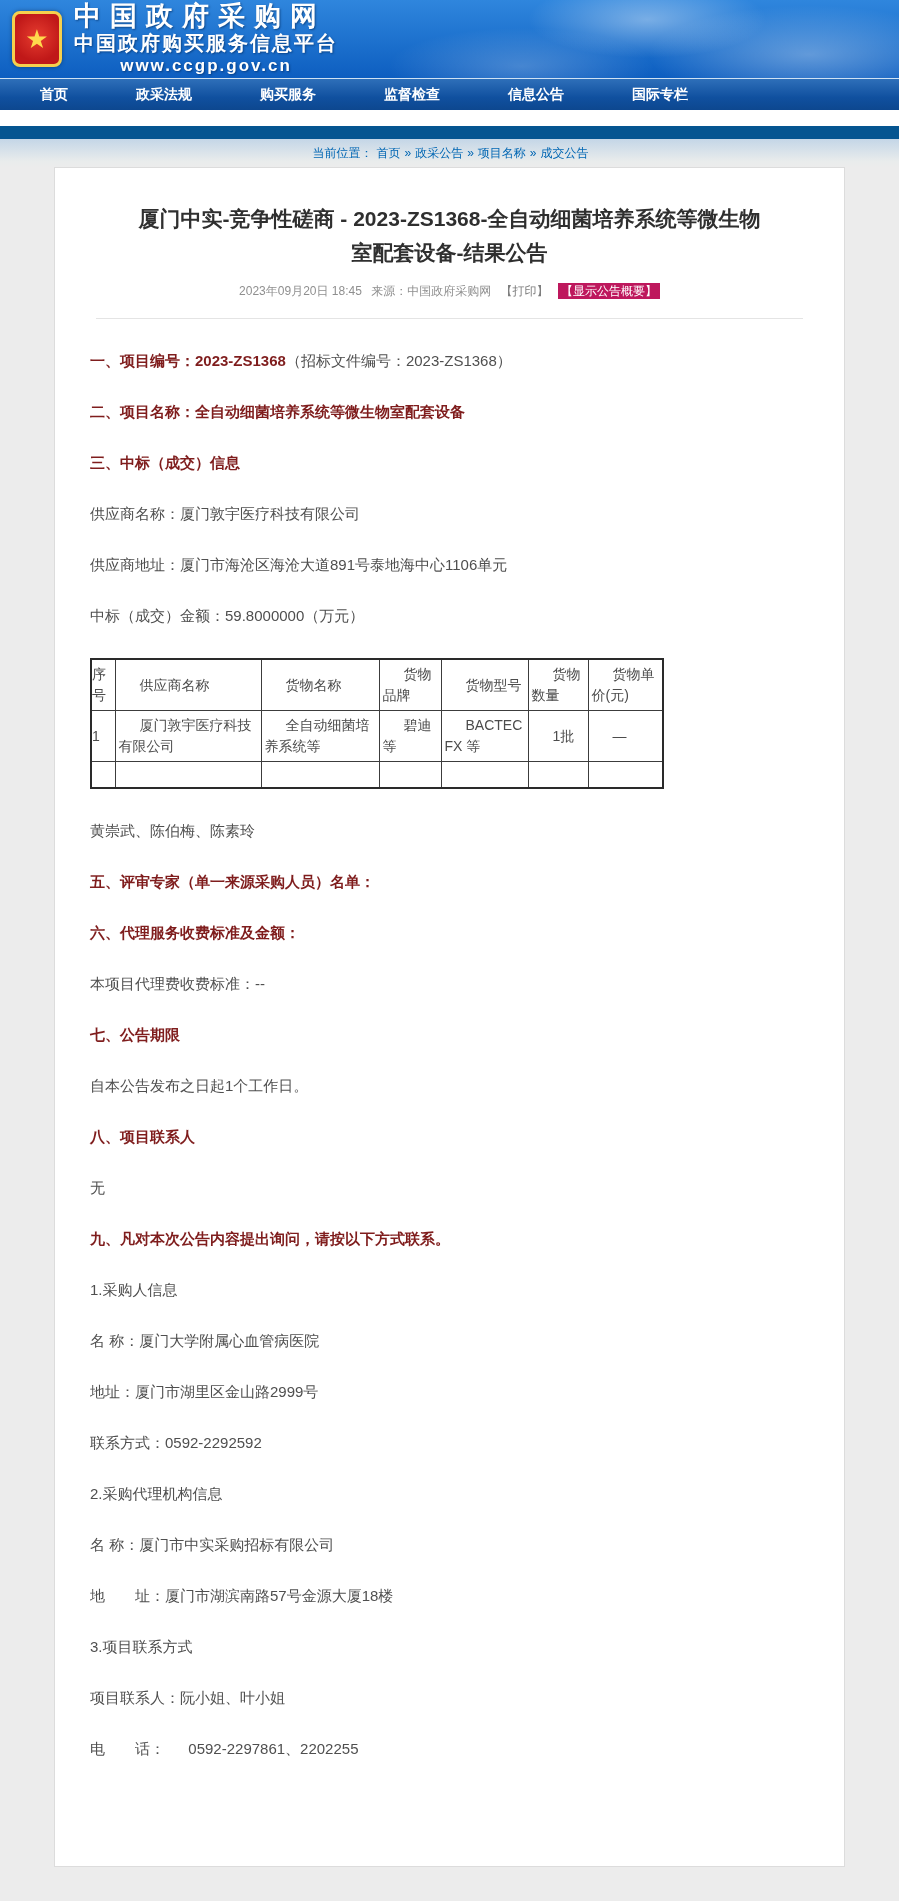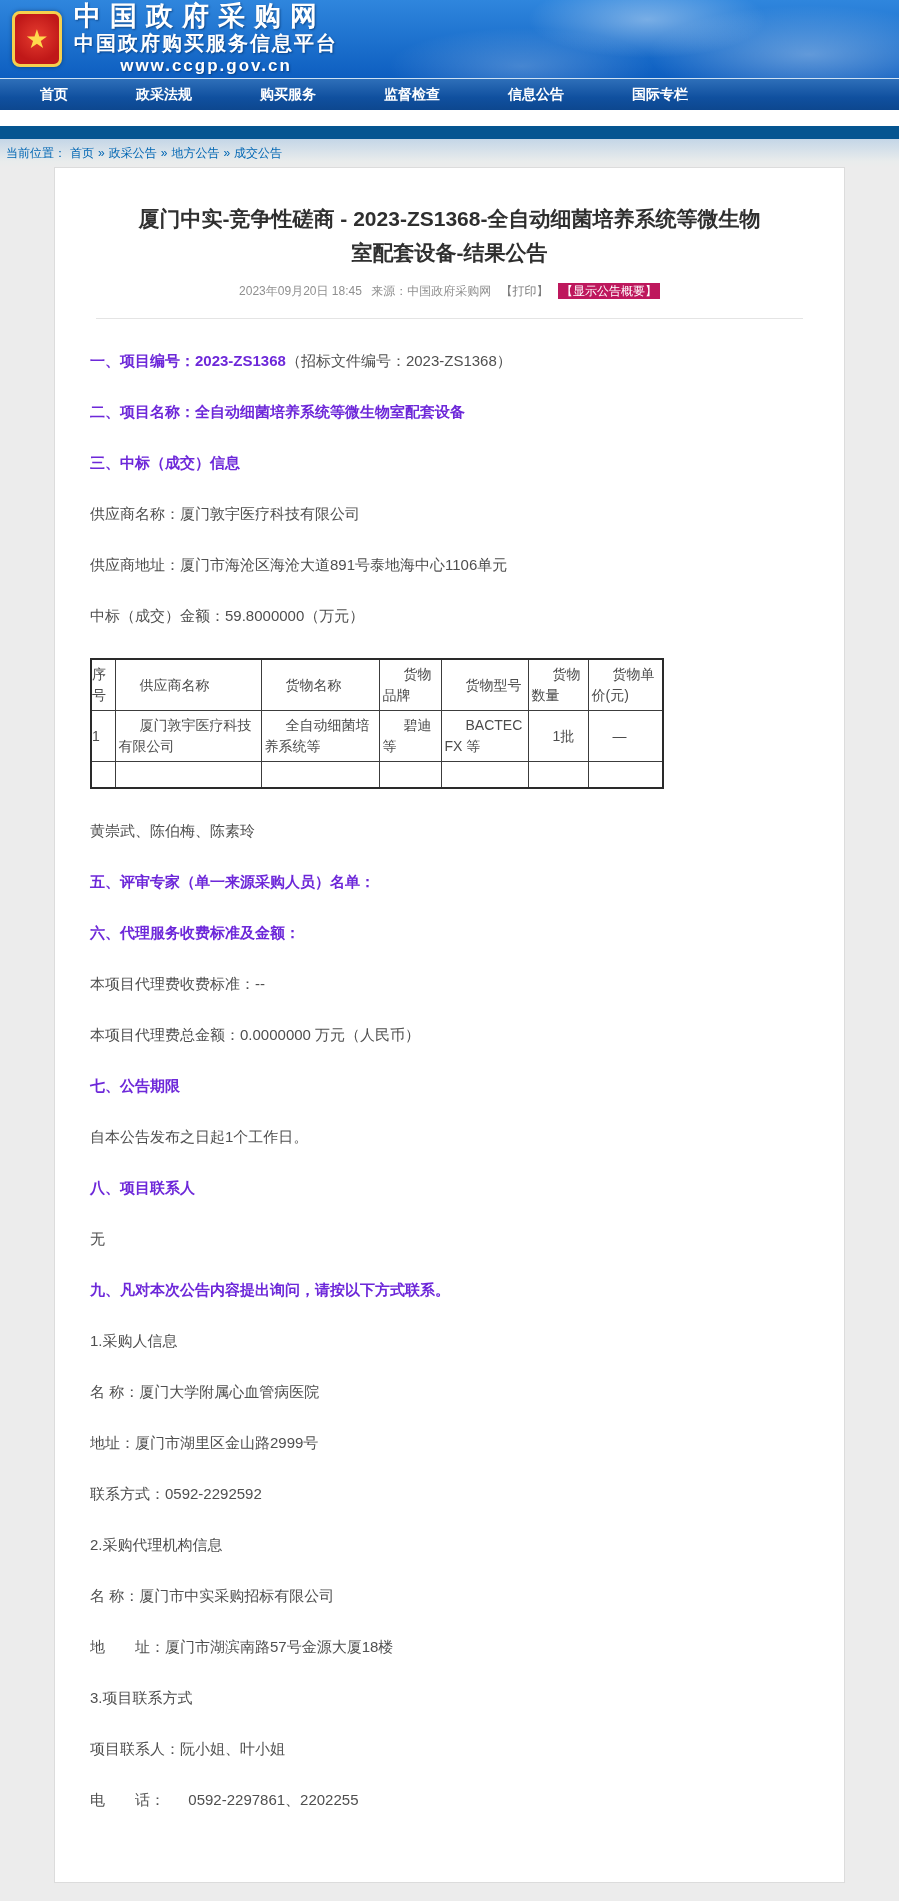--- a/index.html
+++ b/index.html
@@ -37,21 +37,21 @@
     background:linear-gradient(180deg,#2e6fb9 0%,#10509f 60%,#0d478f 100%);
     border-top:1px solid #cfe2f4;
   }
   .nav-item{ color:#fff; font-size:14px; font-weight:bold; cursor:pointer; white-space:nowrap; }
   .white-gap{ height:16px; background:#ffffff; }
   .dark-strip{ height:13px; background:#055591; }
   
   .breadcrumb{
     height:28px; display:flex; align-items:center; padding-left:6px;
     background:linear-gradient(180deg,#c4d6e7 0%,#e9ecec 80%,#ececec 100%);
-    font-size:12px; color:#0066b3;
+    font-size:12px; color:#0066b3;justify-content:center;
   }
   .breadcrumb span{ margin-right:4px; }
   .crumb-link{ cursor:pointer; }
   
   .page-body{ background:#ececec; padding:0 54px 18px; }
   .panel{
     background:#fff; border:1px solid #dcdcdc; padding:20px 35px 40px;
     min-height:1700px;
   }
   .article-title{
@@ -60,21 +60,21 @@
   }
   .meta-line{ text-align:center; margin-top:13px; font-size:12px; color:#8f8f8f; }
   .meta-line > span{ margin:0 3px; }
   .print-btn{ color:#7d7d7d; cursor:pointer; }
   .summary-btn{
     background:#be185d; color:#ffffff; padding:1px 3px; cursor:pointer;
   }
   .divider{ border:none; border-top:1px solid #e4e4e4; margin:18px 6px 0; }
   
   .para{ margin:33px 0; font-size:15px; line-height:18px; color:#4f4f4f; white-space:pre-wrap; }
-  .para b{ color:#6d28d9; }
+  .para b{ color:#7f1d1d; }
   
   table.items{
     border-collapse:collapse; width:572px; margin:20px 0 0;
     font-size:14px; color:#4c4c4c; table-layout:fixed;
   }
   table.items th, table.items td{
     border:1px solid #3c3c3c; font-weight:normal; text-align:left;
     padding:4px 3px; line-height:21px; text-indent:1.5em; vertical-align:middle;
     overflow:hidden;
   }
@@ -116,21 +116,21 @@
 
 <div class="white-gap"></div>
 <div class="dark-strip"></div>
 
 <div class="breadcrumb">
   <span>当前位置：</span>
   <span class="crumb-link">首页</span>
   <span>»</span>
   <span class="crumb-link">政采公告</span>
   <span>»</span>
-  <span class="crumb-link">地方公告</span>
+  <span class="crumb-link">项目名称</span>
   <span>»</span>
   <span class="crumb-link">成交公告</span>
 </div>
 
 <div class="page-body">
   <div class="panel">
 
     <h1 class="article-title">厦门中实-竞争性磋商 - 2023-ZS1368-全自动细菌培养系统等微生物室配套设备-结果公告</h1>
 
     <div class="meta-line">
@@ -187,21 +187,20 @@
             <td></td>
             <td></td>
       </tr>
     </tbody>
       </table>
 
     <p class="para"><b></b><span>黄崇武、陈伯梅、陈素玲</span></p>
     <p class="para"><b>五、评审专家（单一来源采购人员）名单：</b><span></span></p>
     <p class="para"><b>六、代理服务收费标准及金额：</b><span></span></p>
     <p class="para"><b></b><span>本项目代理费收费标准：--</span></p>
-    <p class="para"><b></b><span>本项目代理费总金额：0.0000000 万元（人民币）</span></p>
     <p class="para"><b>七、公告期限</b><span></span></p>
     <p class="para"><b></b><span>自本公告发布之日起1个工作日。</span></p>
     <p class="para"><b>八、项目联系人</b><span></span></p>
     <p class="para"><b></b><span>无</span></p>
     <p class="para"><b>九、凡对本次公告内容提出询问，请按以下方式联系。</b><span></span></p>
     <p class="para"><b></b><span>1.采购人信息</span></p>
     <p class="para"><b></b><span>名 称：厦门大学附属心血管病医院</span></p>
     <p class="para"><b></b><span>地址：厦门市湖里区金山路2999号</span></p>
     <p class="para"><b></b><span>联系方式：0592-2292592</span></p>
     <p class="para"><b></b><span>2.采购代理机构信息</span></p>

